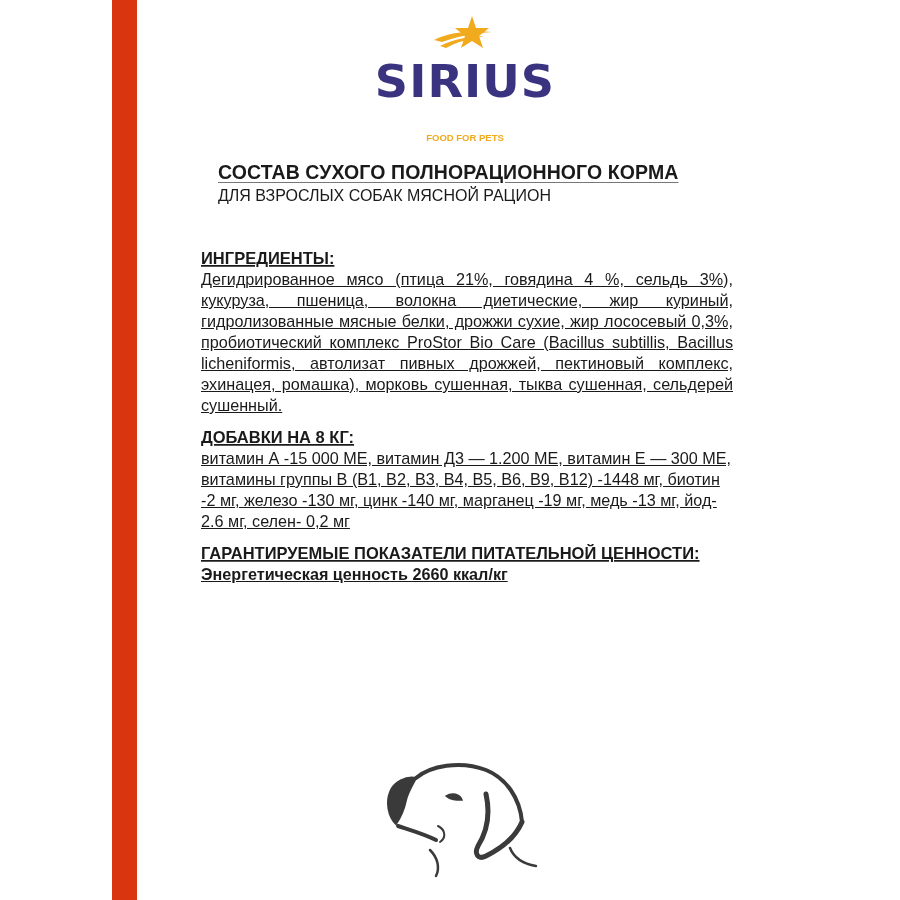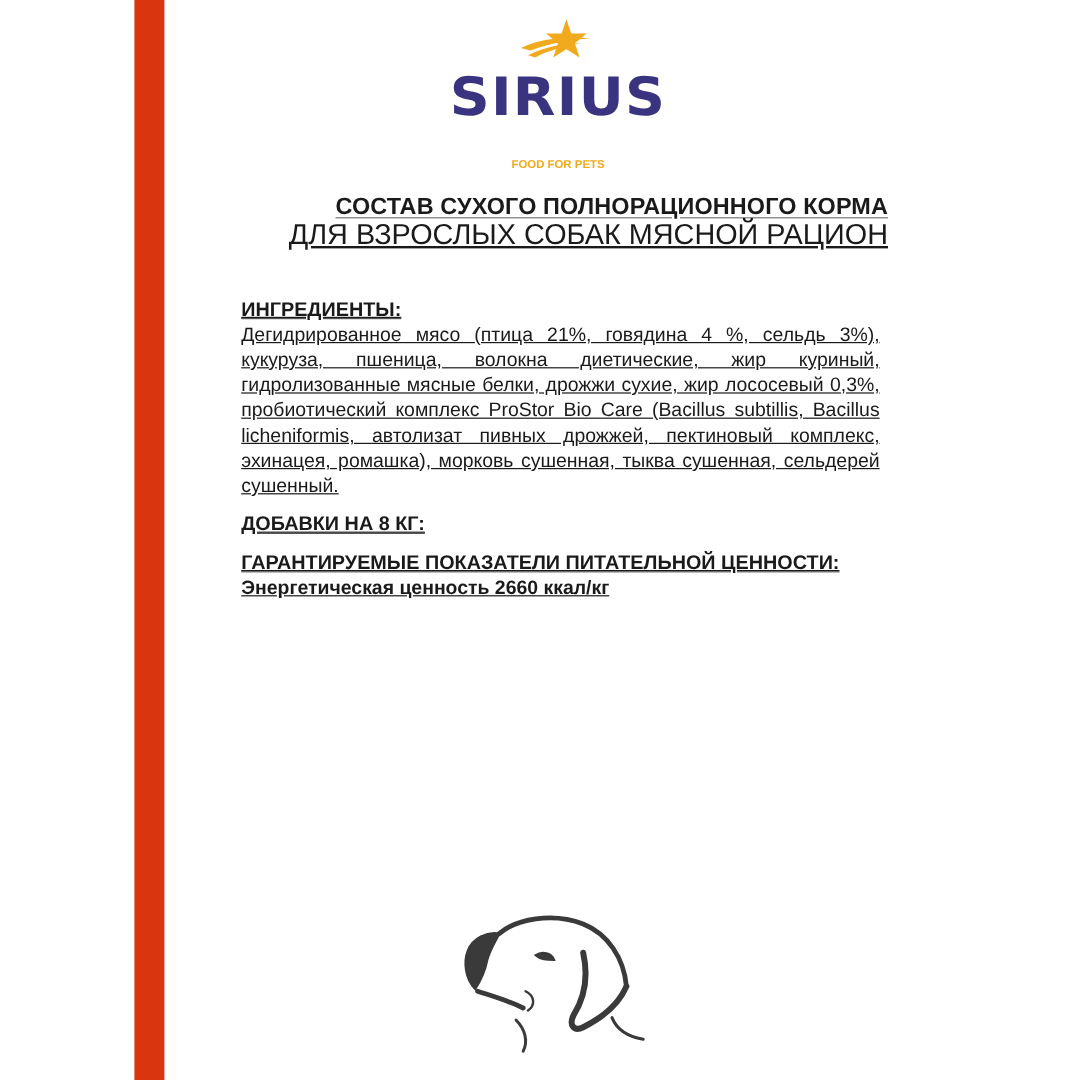--- a/index.html
+++ b/index.html
@@ -6,25 +6,25 @@
   body { width:900px; height:900px; background:#ffffff; position:relative; overflow:hidden;
          font-family:"DejaVu Sans", "Liberation Sans", sans-serif; color:#1a1a1a; }
   .red-bar { position:absolute; left:112px; top:0; width:25px; height:900px; }
   .logo { position:absolute; left:360px; top:14px; width:210px; height:110px; }
   .logo-star { position:absolute; left:72px; top:0; width:66px; height:48px; }
   .logo-word { position:absolute; left:5px; top:44px; width:200px; text-align:center;
                font-family:"DejaVu Sans", sans-serif; font-weight:bold; font-size:44px;
                letter-spacing:1px; line-height:48px; transform:scaleX(1.05); transform-origin:center; }
   .logo-tag { position:absolute; left:0; top:93px; width:210px; text-align:center;
               font-family:"Liberation Sans", sans-serif; font-weight:bold; font-size:9.5px;margin-top:25px; }
-  .title-block { position:absolute; left:200px; top:160px; width:540px; text-align:right; }
+  .title-block { position:absolute; left:218px; top:160px; width:540px; text-align:left; }
   .title-1 { font-family:"Liberation Sans", sans-serif; font-weight:bold; font-size:19.5px; line-height:24px;
              text-decoration:underline; text-decoration-color:#777; text-underline-offset:3px;
              letter-spacing:0.1px; white-space:nowrap; }
-  .title-2 { font-family:"Liberation Sans", sans-serif; font-size:24px; line-height:24px; white-space:nowrap;text-decoration:underline; }
+  .title-2 { font-family:"Liberation Sans", sans-serif; font-size:16px; line-height:24px; white-space:nowrap; }
   .content { position:absolute; left:201px; top:248px; width:532px;
              font-family:"Liberation Sans", sans-serif; font-size:16.2px; line-height:21px; color:#1a1a1a; }
   .section { margin-bottom:11px;text-decoration:underline; }
   .section-head { font-weight:bold; text-decoration:underline; text-decoration-color:#555;
                   text-underline-offset:2px; font-size:16.5px; }
   .justify { text-align:justify; text-align-last:left; }
   .energy { font-weight:bold; }
   .dog { position:absolute; left:368px; top:738px; width:180px; height:150px; }
 </style>
 </head>
@@ -47,20 +47,21 @@
   <div class="title-2">ДЛЯ ВЗРОСЛЫХ СОБАК МЯСНОЙ РАЦИОН</div>
 </div>
 
 <div class="content">
   <div class="section">
     <div class="section-head">ИНГРЕДИЕНТЫ:</div>
     <div class="justify">Дегидрированное мясо (птица 21%, говядина 4 %, сельдь 3%), кукуруза, пшеница, волокна диетические, жир куриный, гидролизованные мясные белки, дрожжи сухие, жир лососевый 0,3%, пробиотический комплекс ProStor Bio Care (Bacillus subtillis, Bacillus licheniformis, автолизат пивных дрожжей, пектиновый комплекс, эхинацея, ромашка), морковь сушенная, тыква сушенная, сельдерей сушенный.</div>
   </div>
   <div class="section">
     <div class="section-head">ДОБАВКИ НА 8 КГ:</div>
+    <div>витамин А -15 000 МЕ, витамин Д3 — 1.200 МЕ, витамин Е — 300 МЕ, витамины группы В (В1, В2, В3, В4, В5, В6, В9, В12) -1448 мг, биотин -2 мг, железо -130 мг, цинк -140 мг, марганец -19 мг, медь -13 мг, йод- 2.6 мг, селен- 0,2 мг</div>
   </div>
   <div class="section">
     <div class="section-head">ГАРАНТИРУЕМЫЕ ПОКАЗАТЕЛИ ПИТАТЕЛЬНОЙ ЦЕННОСТИ:</div>
     <div class="energy">Энергетическая ценность 2660 ккал/кг</div>
   </div>
 </div>
 
 <svg class="dog" viewBox="0 0 180 150" fill="none" stroke="#3a3a3a" stroke-linecap="round">
 
   <path d="M48,40 C62,28 92,22 118,32 C138,40 152,60 154,84" stroke-width="4"></path>

